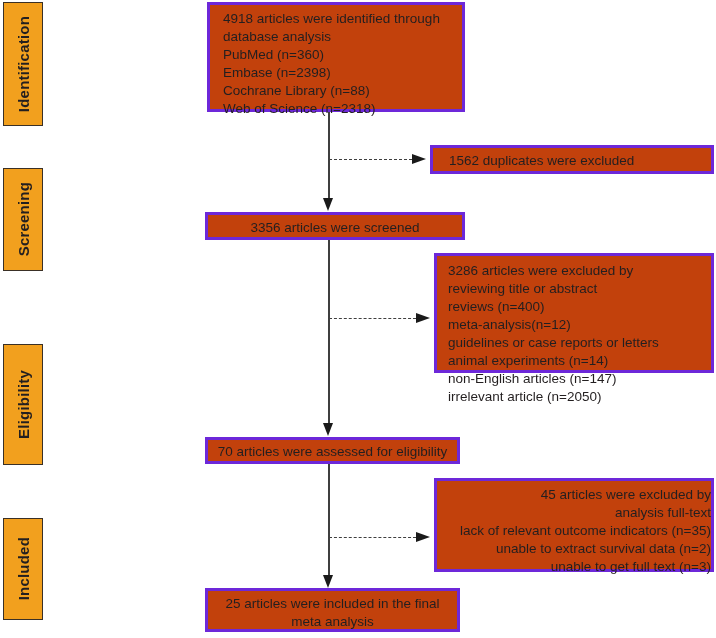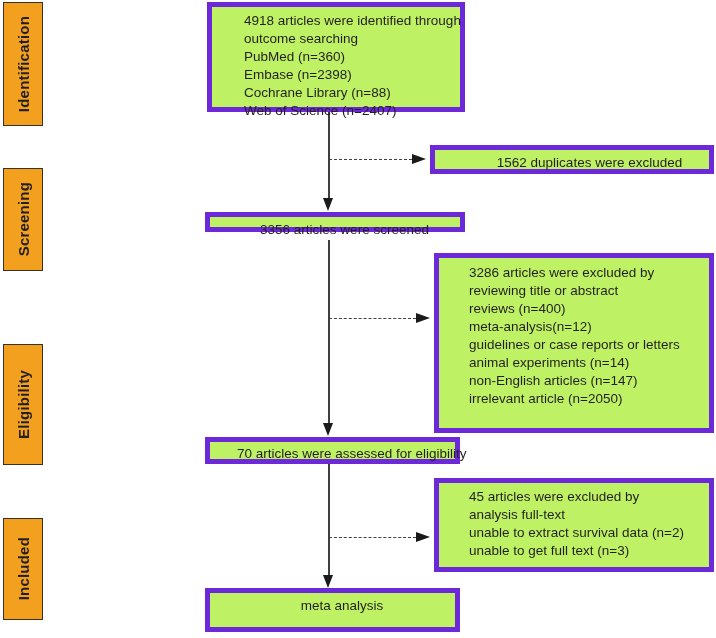--- a/index.html
+++ b/index.html
@@ -34,27 +34,26 @@
     font-size: 15px;
     font-weight: bold;
     color: #231f20;
     letter-spacing: 0.2px;
     white-space: nowrap;
   }
 
   
   .box {
     position: absolute;
-    background: #bef264;
-    border: 5px solid #6d28d9;
+    background: #c2410c;
+    border: 3px solid #6d28d9;
     box-sizing: border-box;
     color: #231f20;
     font-size: 13.5px;
     line-height: 18px;
-    padding-left: 19px;
   }
   .box .lines {
     padding: 5px 0 5px 13px;
   }
   .box.center .lines {
     padding: 5px 8px;
     text-align: center;
   }
   .box .line {
     white-space: nowrap;
@@ -123,67 +122,69 @@
 
   <div class="dashline" style="left:329px; top:318px; width:87px;"></div>
   <div class="arrow-right" style="left:416px; top:313px;"></div>
 
   <div class="dashline" style="left:329px; top:537px; width:87px;"></div>
   <div class="arrow-right" style="left:416px; top:532px;"></div>
 
   <div class="box" style="left:207px; top:2px; width:258px; height:110px;">
     <div class="lines">
       <div class="line">4918 articles were identified through</div>
-      <div class="line">outcome searching</div>
+      <div class="line">database analysis</div>
       <div class="line">PubMed (n=360)</div>
       <div class="line">Embase (n=2398)</div>
       <div class="line">Cochrane Library (n=88)</div>
-      <div class="line">Web of Science (n=2407)</div>
+      <div class="line">Web of Science (n=2318)</div>
     </div>
   </div>
 
   <div class="box" style="left:430px; top:145px; width:284px; height:29px;">
-    <div class="lines" style="padding-top:4px; padding-left:16px;text-align:center;">
+    <div class="lines" style="padding-top:4px; padding-left:16px;">
       <div class="line">1562 duplicates were excluded</div>
     </div>
   </div>
 
-  <div class="box center" style="left:205px; top:212px; width:260px; height:20px;">
+  <div class="box center" style="left:205px; top:212px; width:260px; height:28px;">
     <div class="lines" style="padding-top:4px;">
       <div class="line">3356 articles were screened</div>
     </div>
   </div>
 
-  <div class="box" style="left:434px; top:253px; width:280px; height:180px;">
+  <div class="box" style="left:434px; top:253px; width:280px; height:120px;">
     <div class="lines" style="padding-left:11px; padding-top:6px;">
       <div class="line">3286 articles were excluded by</div>
       <div class="line">reviewing title or abstract</div>
       <div class="line">reviews (n=400)</div>
       <div class="line">meta-analysis(n=12)</div>
       <div class="line">guidelines or case reports or letters</div>
       <div class="line">animal experiments (n=14)</div>
       <div class="line">non-English articles (n=147)</div>
       <div class="line">irrelevant article (n=2050)</div>
     </div>
   </div>
 
   <div class="box center" style="left:205px; top:437px; width:255px; height:27px;">
     <div class="lines" style="padding-top:3px;">
       <div class="line">70 articles were assessed for eligibility</div>
     </div>
   </div>
 
-  <div class="box" style="left:434px; top:478px; width:280px; height:94px;">
+  <div class="box" style="left:434px; top:478px; width:280px; height:94px;text-align:right;">
     <div class="lines" style="padding-left:11px; padding-top:5px;">
       <div class="line">45 articles were excluded by</div>
       <div class="line">analysis full-text</div>
+      <div class="line">lack of relevant outcome indicators (n=35)</div>
       <div class="line">unable to extract survival data (n=2)</div>
       <div class="line">unable to get full text (n=3)</div>
     </div>
   </div>
 
   <div class="box center" style="left:205px; top:588px; width:255px; height:44px;">
     <div class="lines" style="padding-top:4px;">
+      <div class="line">25 articles were included in the final</div>
       <div class="line">meta analysis</div>
     </div>
   </div>
 
 </div>
 
 </body></html>

